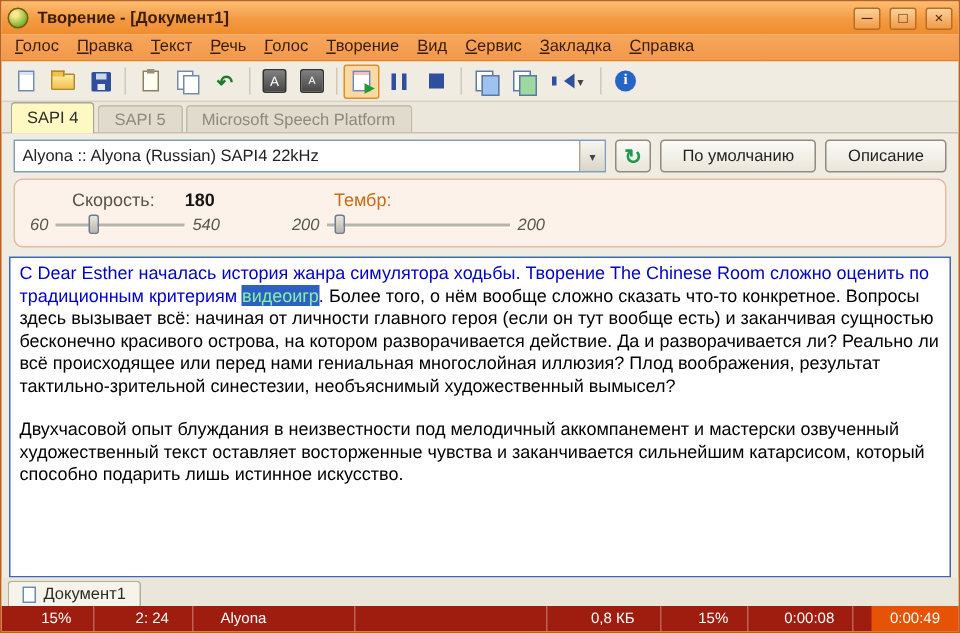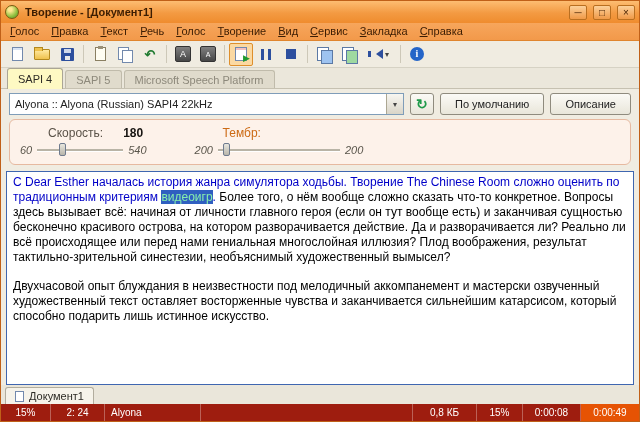--- a/index.html
+++ b/index.html
@@ -124,21 +124,21 @@
   
   .doctab-row { height:19px; flex:none; background:#eae6da; display:flex; align-items:flex-end; padding-left:4px; }
   .doctab { height:17px; display:flex; align-items:center; gap:5px; padding:0 9px;
             background:#f6f3ea; border:1px solid #b2ad9e; border-bottom:none;
             border-radius:3px 3px 0 0; font-size:11px; color:#2e2c26; }
   .doctab .pg { width:9px; height:11px; background:#fff; border:1px solid #7289ad; }
 
   
   .statusbar { height:17px; flex:none; background:#9e1d0f; display:flex; color:#fff; font-size:10px; }
   .scell { height:100%; display:flex; align-items:center; justify-content:center; padding:0 6px;
-           border-right:1px solid rgba(255,255,255,0.3); white-space:nowrap; }
+           border-right:1px solid rgba(255,255,255,0.3); white-space:nowrap;margin-left:12px; }
   .scell.c1 { width:50px; }
   .scell.c2 { width:54px; }
   .scell.c3 { width:96px; justify-content:flex-start;text-align:center; }
   .scell.c4 { flex:1; }
   .scell.c5 { width:64px; }
   .scell.c6 { width:46px; }
   .scell.c7 { width:58px; }
   .scell.c8 { width:58px; background:#e65304; border-right:none; }
 </style>
 </head>

